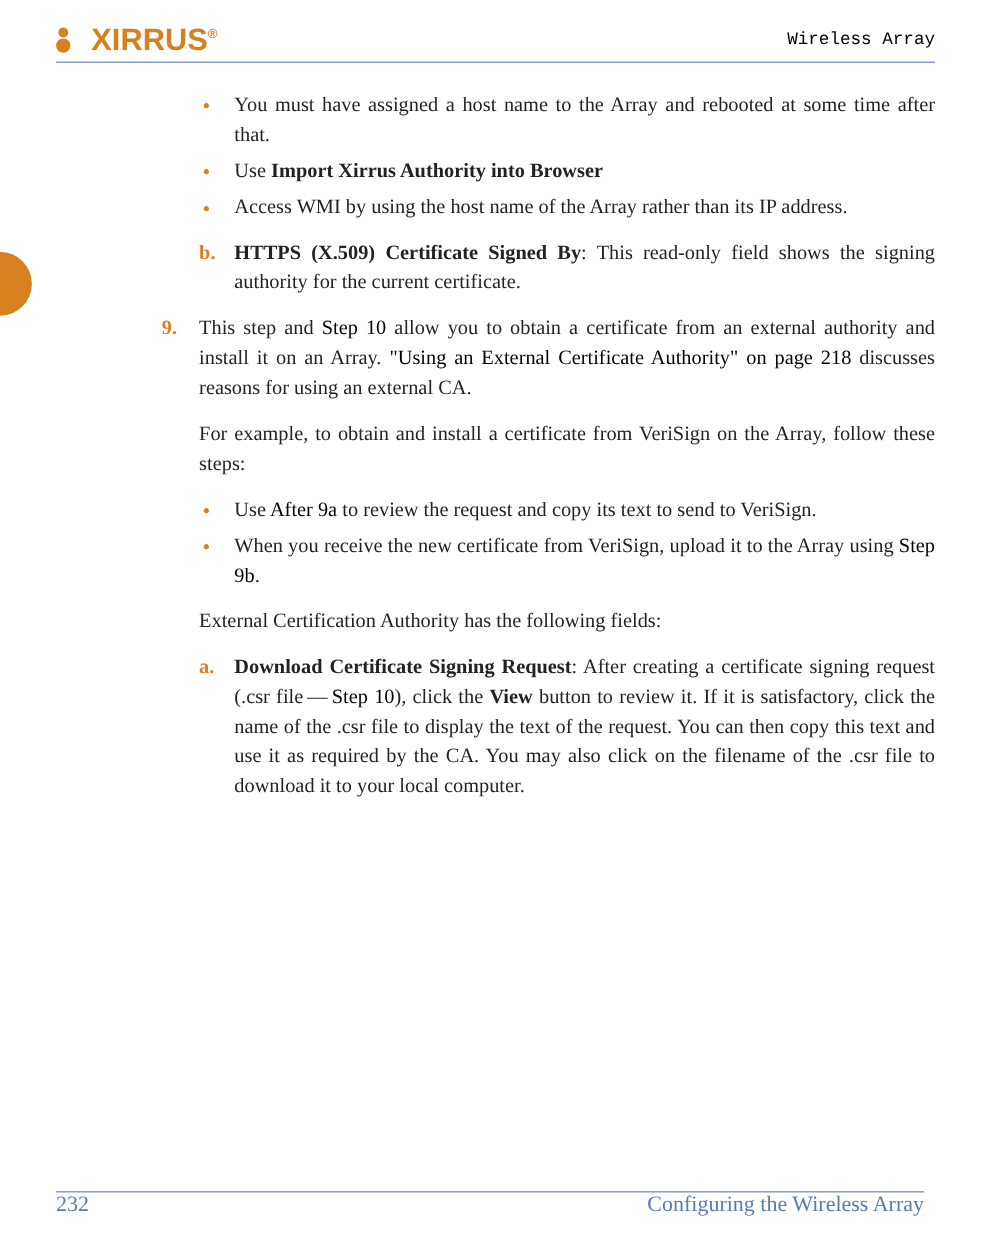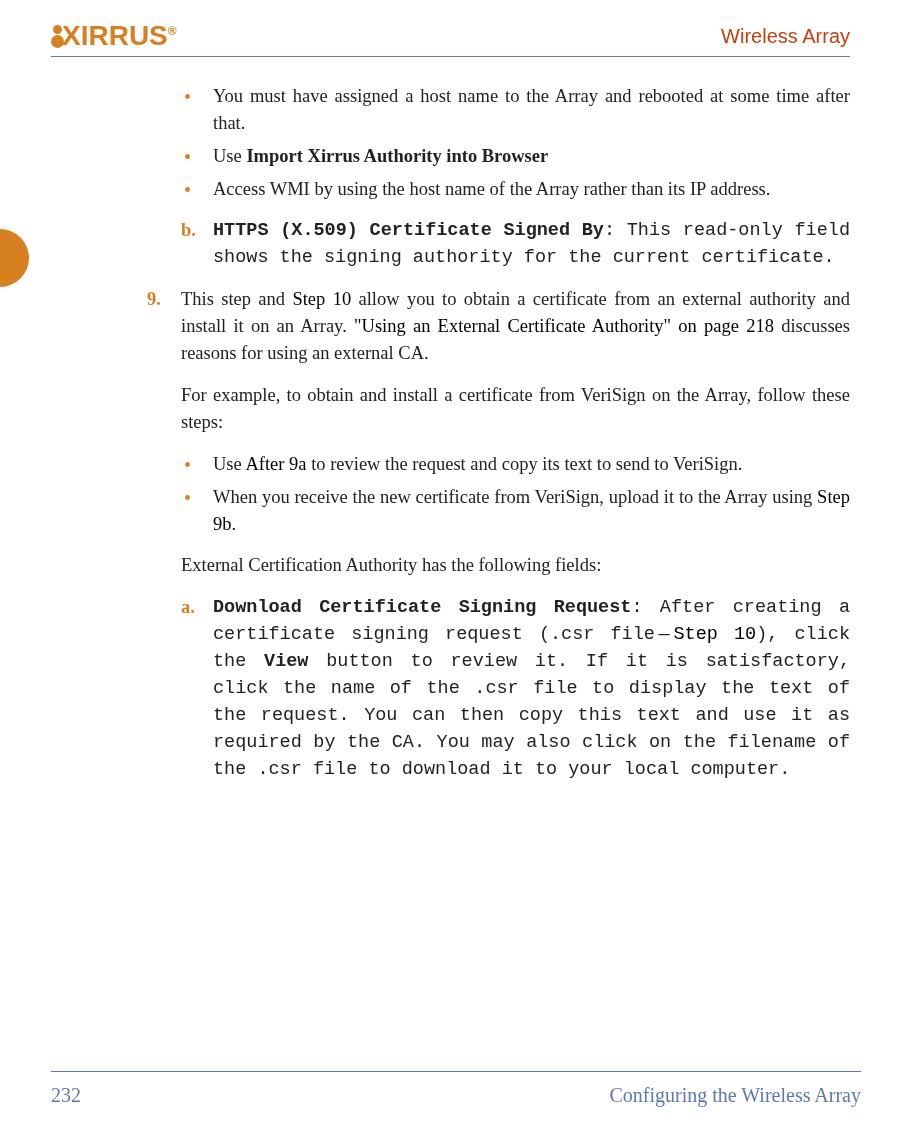--- a/index.html
+++ b/index.html
@@ -20,40 +20,40 @@
       display: flex;
       justify-content: space-between;
       align-items: center;
       border-bottom: 1px solid #5a7ab0;
       padding-bottom: 4px;
       margin-bottom: 26px;
     }
     .logo {
       display: flex;
       align-items: center;
-      gap: 0;
+      gap: 21px;
       color: #d7801f;
       font-weight: 800;
       font-size: 28px;
       font-family: Arial, Helvetica, sans-serif;
       letter-spacing: 0px;
     }
     .logo-dot {
       display: flex;
       flex-direction: column;
       align-items: center;
       margin-right: -2px;
     }
     .logo-dot .top { width: 9px; height: 9px; background: #d7801f; border-radius: 50%; margin-bottom: 1px; }
     .logo-dot .bottom { width: 13px; height: 13px; background: #d7801f; border-radius: 50%; }
     .logo-reg { font-size: 12px; vertical-align: super; }
     .header-title {
-      color: #c2410c;
-      font-size: 20px;
-      font-family: Liberation Sans, sans-serif;
+      color: #000000;
+      font-size: 16px;
+      font-family: Liberation Mono, monospace;
     }
     .side-dot {
       position: absolute;
       left: 0;
       top: 229px;
       width: 29px;
       height: 58px;
       background: #d7801f;
       border-top-right-radius: 58px;
       border-bottom-right-radius: 58px;
@@ -69,34 +69,34 @@
     .bullet-list li::before {
       content: "•";
       position: absolute;
       left: 3px;
       top: 0;
       color: #d7801f;
       font-size: 20px;
     }
     .sub-item { display: flex; margin-bottom: 15px; }
     .sub-label { color: #d7801f; font-weight: bold; min-width: 32px; flex-shrink: 0; }
-    .sub-body { text-align: justify; font-family: Liberation Mono, monospace; }
+    .sub-body { text-align: justify; }
     .num-item { display: flex; margin-bottom: 14px; margin-left: -34px; }
     .num-label { color: #d7801f; font-weight: bold; min-width: 34px; flex-shrink: 0; }
     .num-body-wrap { }
     .num-title { font-weight: bold; margin-bottom: 14px; }
     .link { color: #000000; }
     .bold { font-weight: bold; }
     .footer {
       position: absolute;
       bottom: 30px;
       left: 51px;
-      right: 40px;
+      right: 61px;
       border-top: 1px solid #5a7ab0;
-      padding-top: 12px;
+      padding-top: 0;
       display: flex;
       justify-content: space-between;
       color: #5a7ab0;
       font-size: 20px;
     }
   </style>
 </head>
 <body>
 
 <div class="page">

